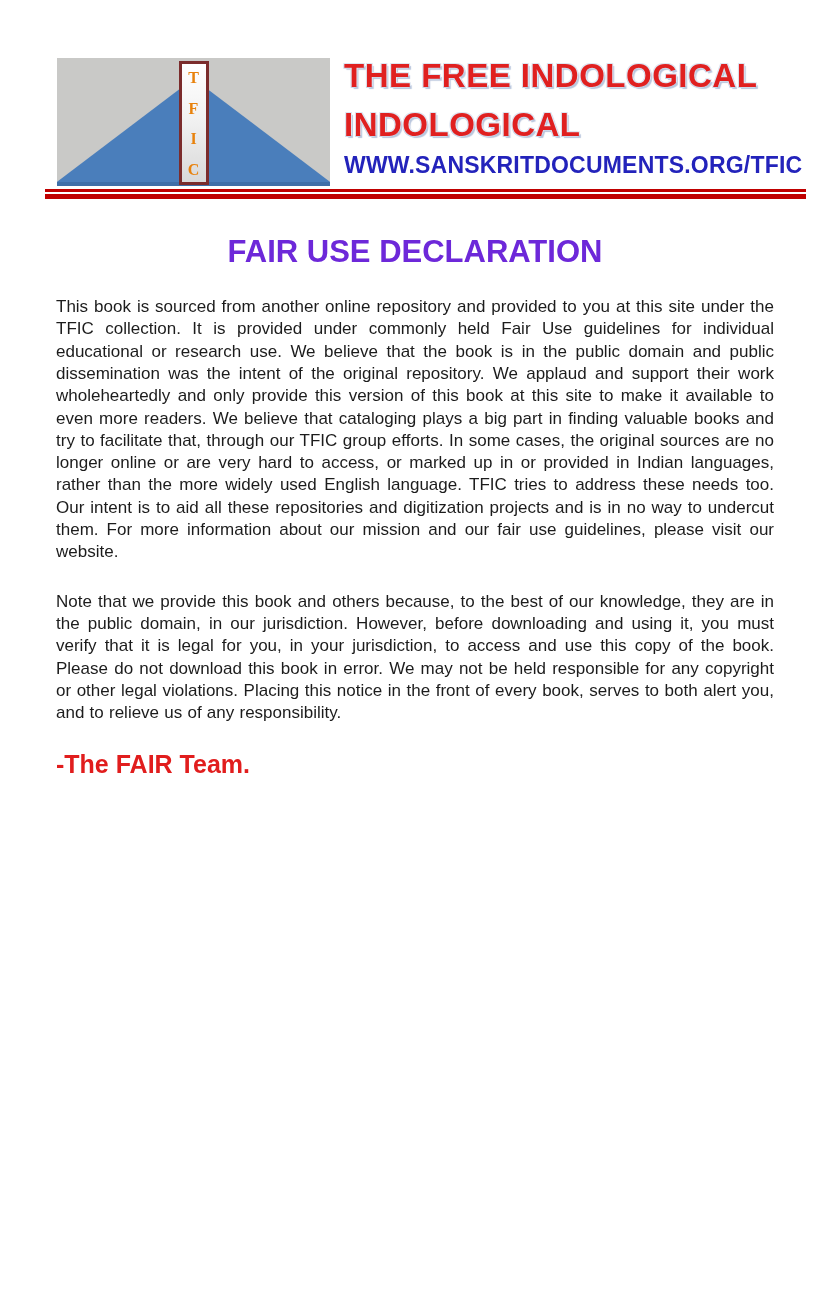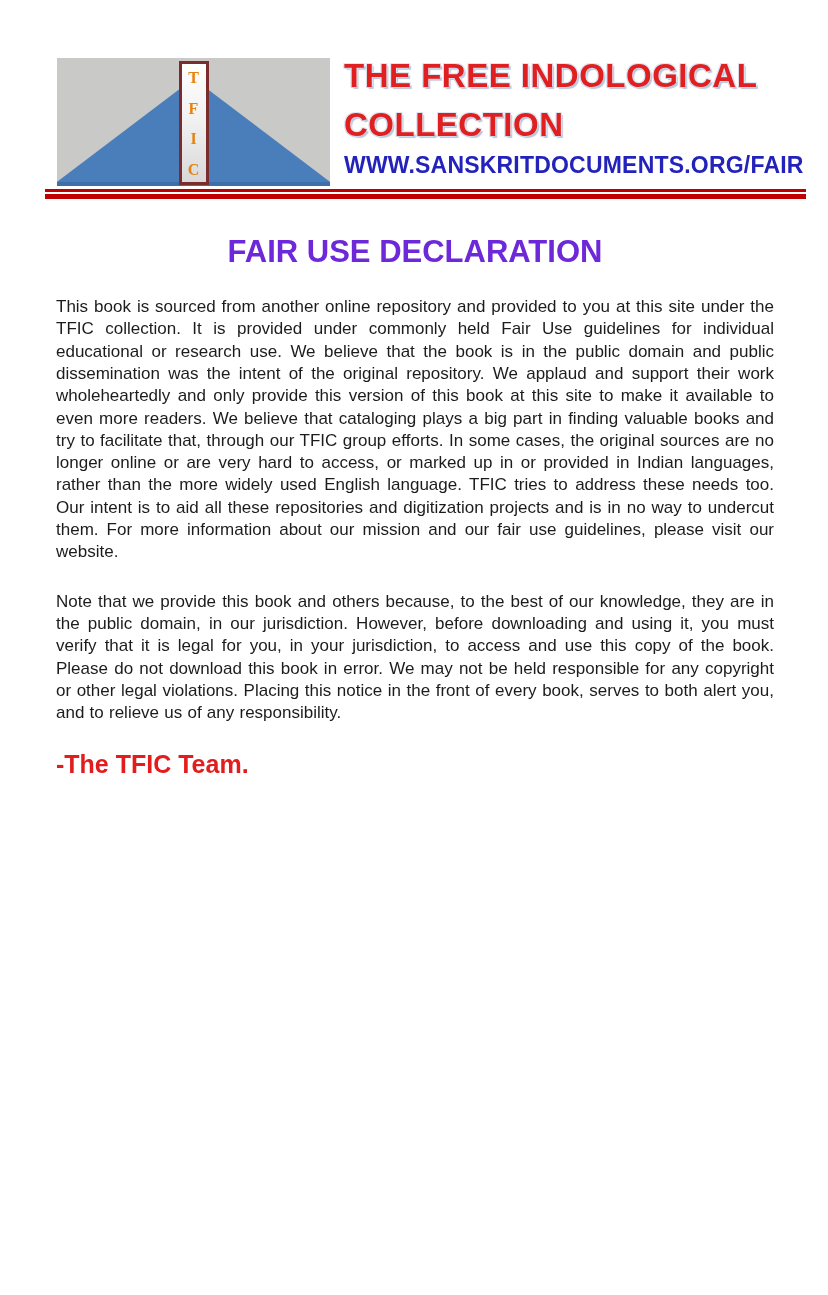--- a/index.html
+++ b/index.html
@@ -146,32 +146,32 @@
       <div class="logo-column">
         <span class="logo-letter">T</span>
         <span class="logo-letter">F</span>
         <span class="logo-letter">I</span>
         <span class="logo-letter">C</span>
       </div>
     </div>
 
     <div class="header-text">
       <div class="header-title-line first">THE FREE INDOLOGICAL</div>
-      <div class="header-title-line second">COLLECTION</div>
-      <div class="header-url">WWW.SANSKRITDOCUMENTS.ORG/FAIR</div>
+      <div class="header-title-line second">INDOLOGICAL</div>
+      <div class="header-url">WWW.SANSKRITDOCUMENTS.ORG/TFIC</div>
     </div>
 
   </div>
 
   <div class="double-rule"></div>
 
   <div class="main">
     <h1 class="doc-title">FAIR USE DECLARATION</h1>
 
     <p class="para">This book is sourced from another online repository and provided to you at this site under the TFIC collection. It is provided under commonly held Fair Use guidelines for individual educational or research use. We believe that the book is in the public domain and public dissemination was the intent of the original repository. We applaud and support their work wholeheartedly and only provide this version of this book at this site to make it available to even more readers. We believe that cataloging plays a big part in finding valuable books and try to facilitate that, through our TFIC group efforts. In some cases, the original sources are no longer online or are very hard to access, or marked up in or provided in Indian languages, rather than the more widely used English language. TFIC tries to address these needs too. Our intent is to aid all these repositories and digitization projects and is in no way to undercut them. For more information about our mission and our fair use guidelines, please visit our website.</p>
 
     <p class="para">Note that we provide this book and others because, to the best of our knowledge, they are in the public domain, in our jurisdiction. However, before downloading and using it, you must verify that it is legal for you, in your jurisdiction, to access and use this copy of the book. Please do not download this book in error. We may not be held responsible for any copyright or other legal violations. Placing this notice in the front of every book, serves to both alert you, and to relieve us of any responsibility.</p>
 
 
-    <div class="signature">-The TFIC Team.</div>
+    <div class="signature">-The FAIR Team.</div>
   </div>
 
 </div>
 
 </body></html>

